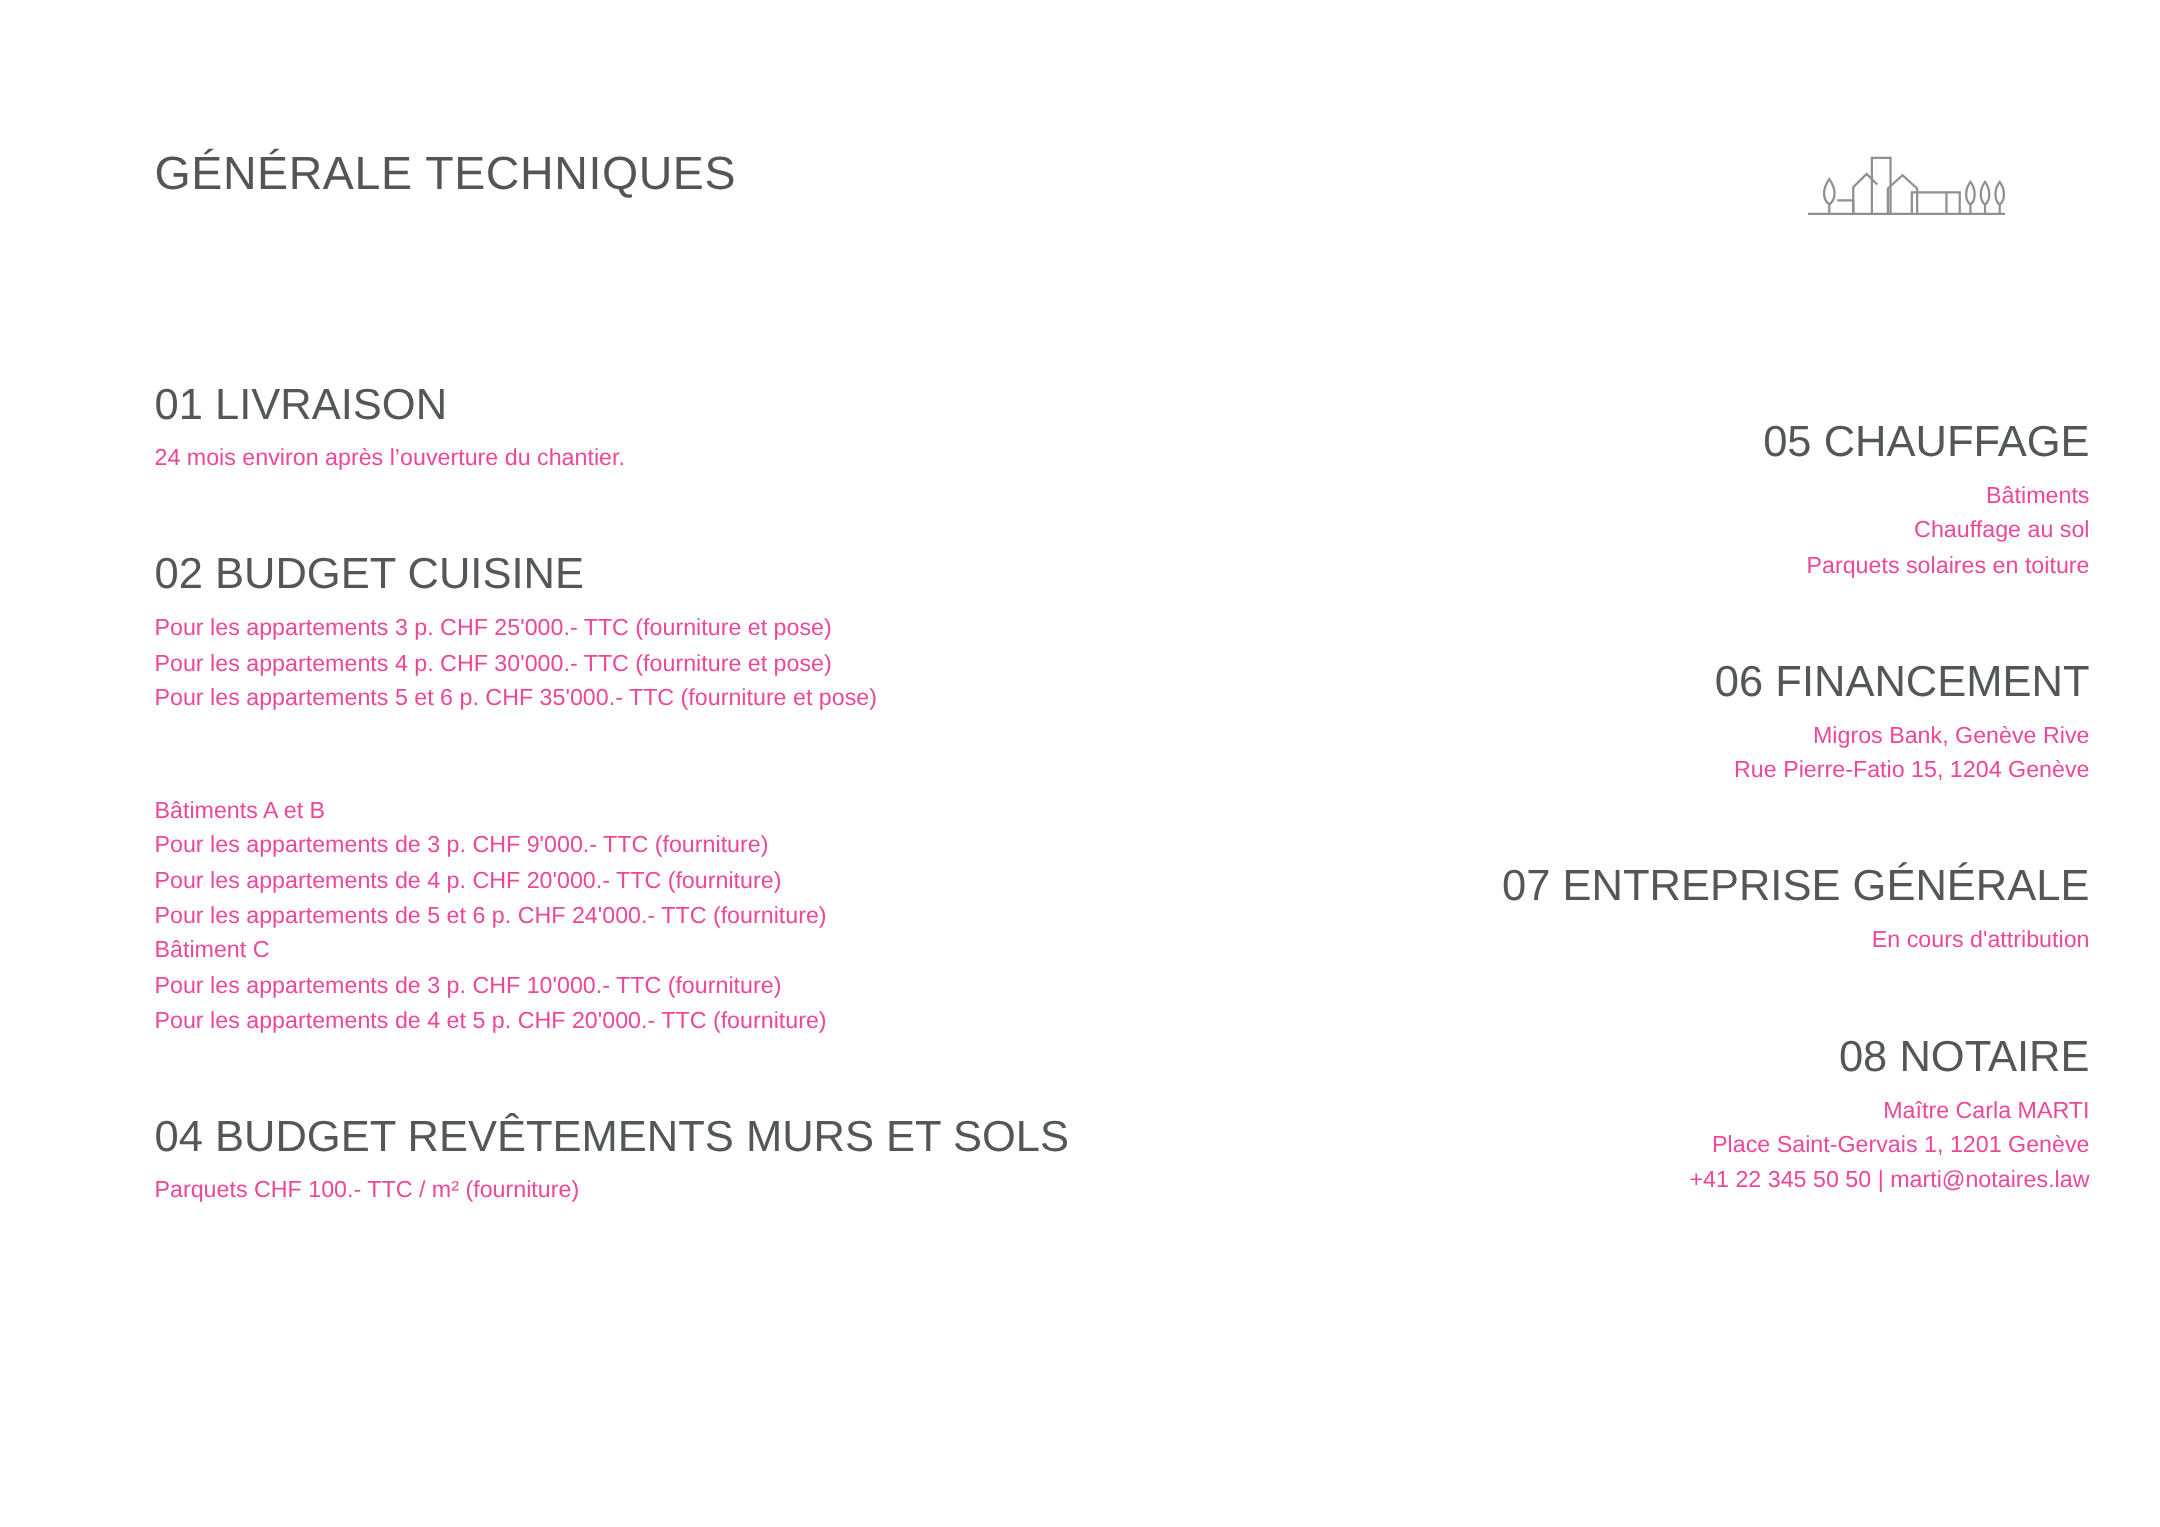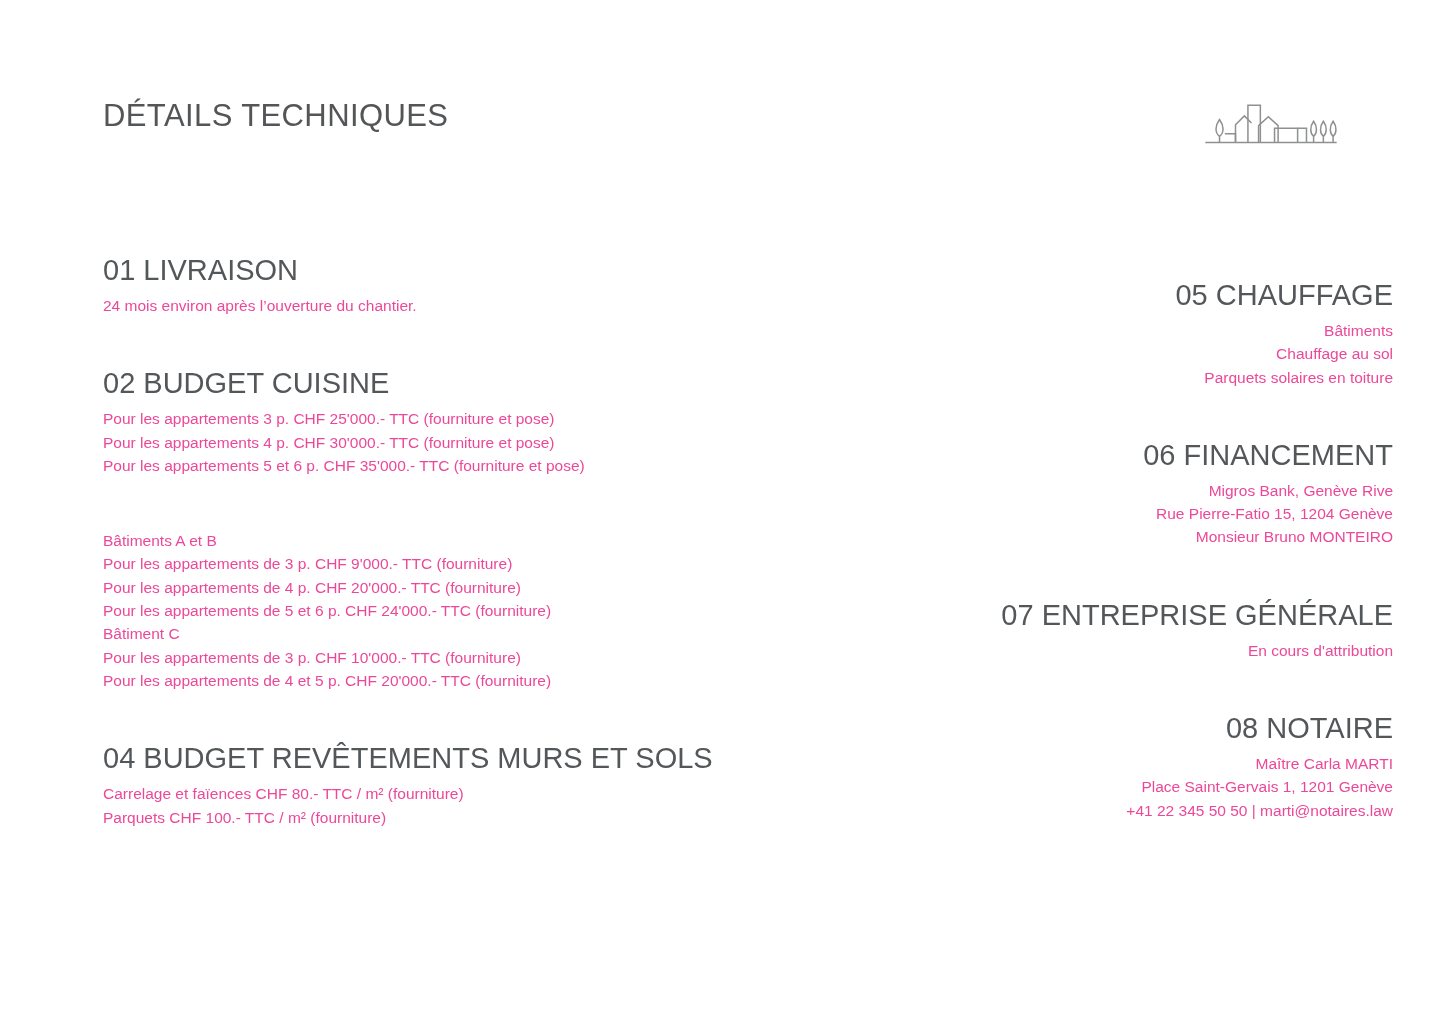--- a/index.html
+++ b/index.html
@@ -56,21 +56,21 @@
   .section-line {
     font-size: 15.5px;
     line-height: 23.3px;
     color: #ec4899;
     white-space: nowrap;
   }
 </style>
 </head>
 <body>
 
-<div class="page-title">DÉTAILS TECHNIQUES</div>
+<div class="page-title">GÉNÉRALE TECHNIQUES</div>
 
 <div class="logo">
   <svg viewBox="0 0 160 60" fill="none" stroke="#8f9092" stroke-width="1.7" stroke-linecap="butt" stroke-linejoin="miter">
 
     <path d="M6,52 H154"></path>
 
     <path d="M22,26 C17,33 16.5,41 22,45 C27.5,41 27,33 22,26 Z M22,45 V52"></path>
 
     <path d="M28,42 H40 V52"></path>
 
@@ -109,40 +109,38 @@
     <div class="section-line">Pour les appartements de 3 p. CHF 9'000.- TTC (fourniture)</div>
     <div class="section-line">Pour les appartements de 4 p. CHF 20'000.- TTC (fourniture)</div>
     <div class="section-line">Pour les appartements de 5 et 6 p. CHF 24'000.- TTC (fourniture)</div>
     <div class="section-line">Bâtiment C</div>
     <div class="section-line">Pour les appartements de 3 p. CHF 10'000.- TTC (fourniture)</div>
     <div class="section-line">Pour les appartements de 4 et 5 p. CHF 20'000.- TTC (fourniture)</div>
   </div>
 
   <div class="section">
     <h2 class="section-heading">04 BUDGET REVÊTEMENTS MURS ET SOLS</h2>
-    <div class="section-line">Carrelage et faïences CHF 80.- TTC / m² (fourniture)</div>
     <div class="section-line">Parquets CHF 100.- TTC / m² (fourniture)</div>
   </div>
 
 </div>
 
 <div class="column column-right">
 
   <div class="section">
     <h2 class="section-heading">05 CHAUFFAGE</h2>
     <div class="section-line">Bâtiments</div>
     <div class="section-line">Chauffage au sol</div>
     <div class="section-line">Parquets solaires en toiture</div>
   </div>
 
   <div class="section">
     <h2 class="section-heading">06 FINANCEMENT</h2>
     <div class="section-line">Migros Bank, Genève Rive</div>
     <div class="section-line">Rue Pierre-Fatio 15, 1204 Genève</div>
-    <div class="section-line">Monsieur Bruno MONTEIRO</div>
   </div>
 
   <div class="section">
     <h2 class="section-heading">07 ENTREPRISE GÉNÉRALE</h2>
     <div class="section-line">En cours d'attribution</div>
   </div>
 
   <div class="section">
     <h2 class="section-heading">08 NOTAIRE</h2>
     <div class="section-line">Maître Carla MARTI</div>

